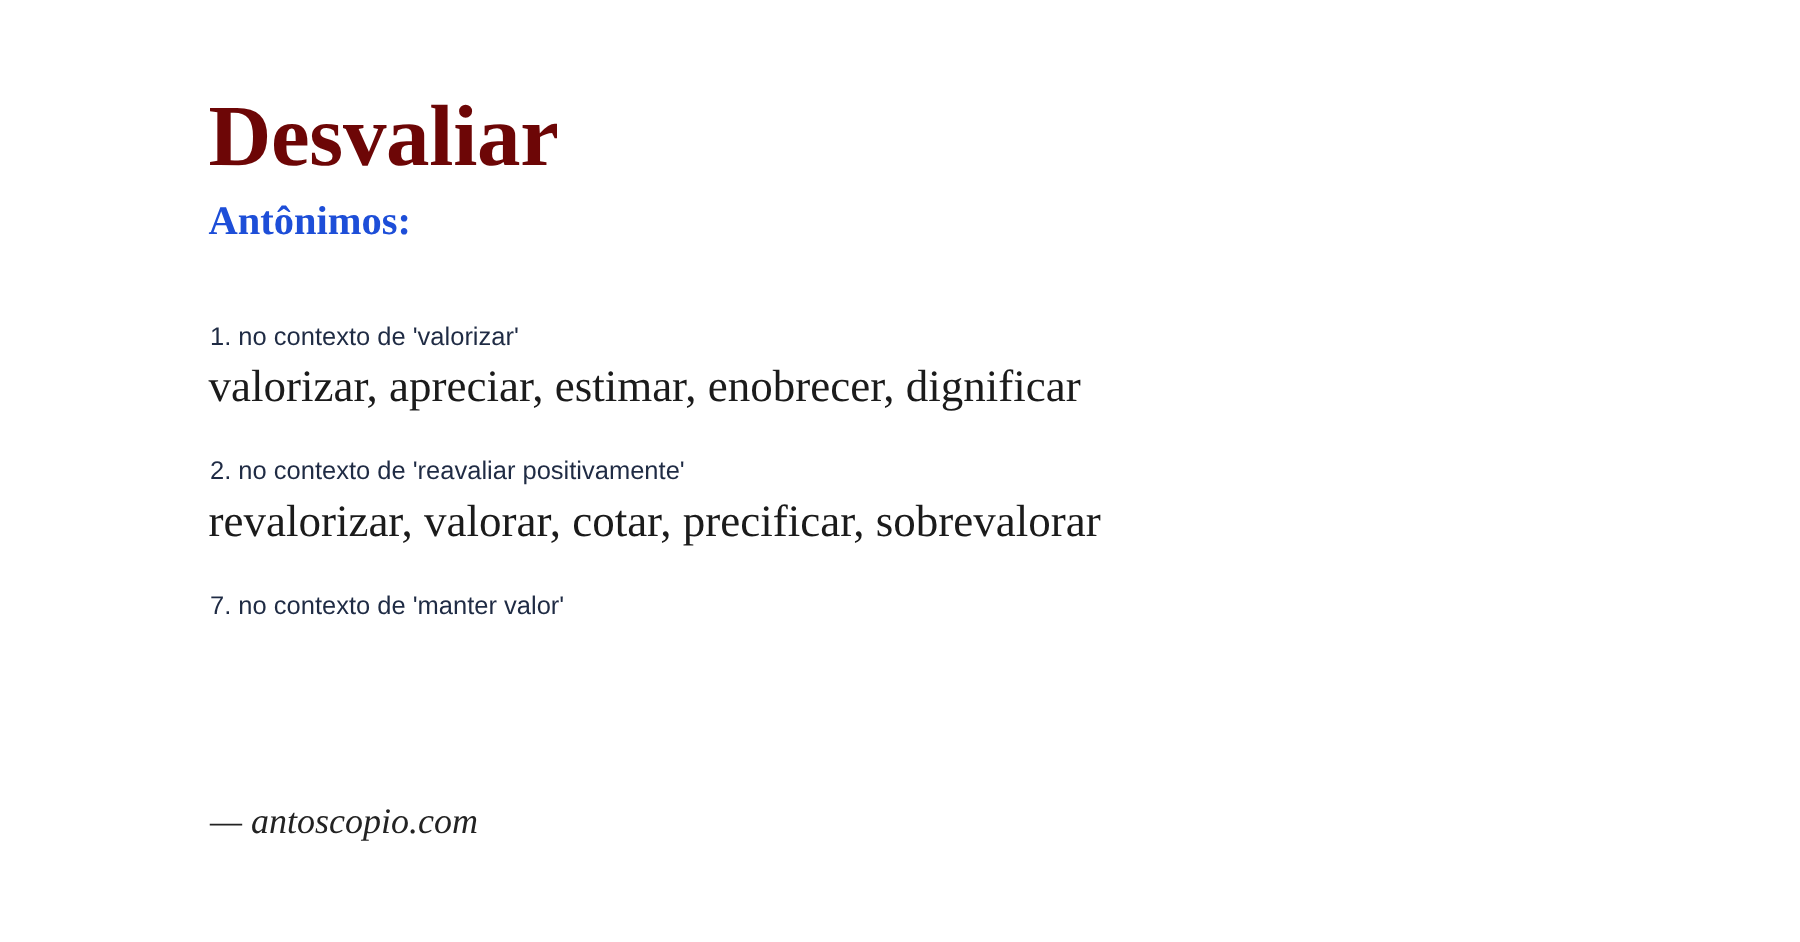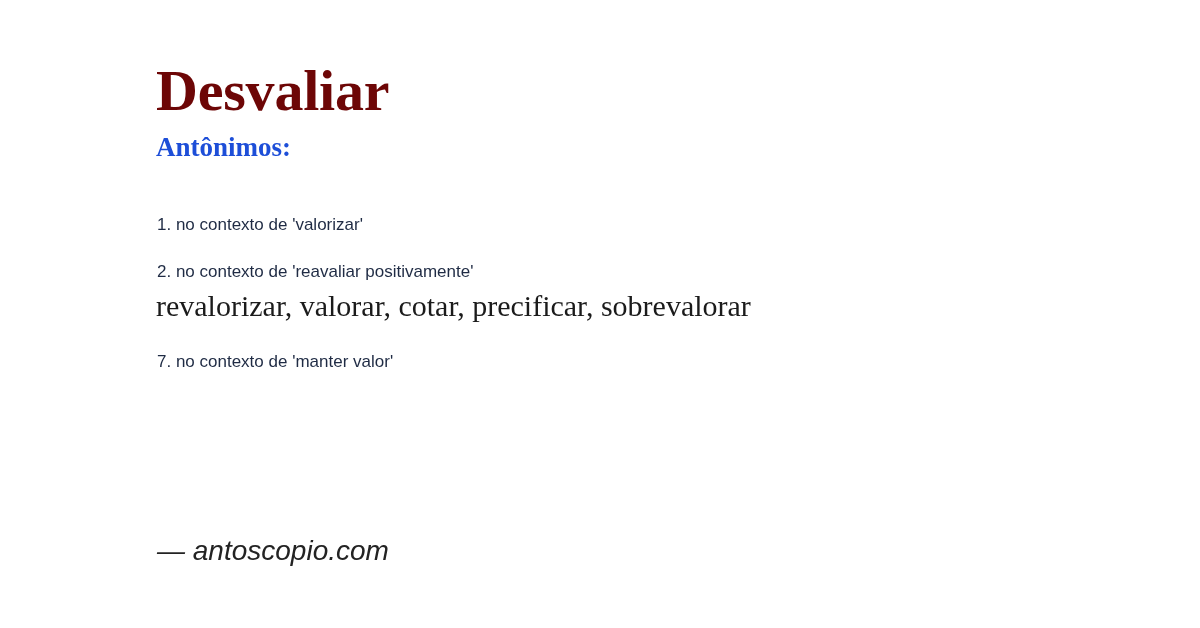--- a/index.html
+++ b/index.html
@@ -13,21 +13,20 @@
     background: #ffffff;
     font-family: "Liberation Serif", "DejaVu Serif", serif;
     overflow: hidden;
   }
   .card {
     position: relative;
     width: 1134px;
     height: 628px;
     background: #ffffff;
     box-sizing: border-box;
-    margin-left: 17px;
   }
   .content {
     position: absolute;
     left: 139px;
     top: 62px;
     width: 1000px;
   }
   .headword {
     font-family: "Liberation Serif", "DejaVu Serif", serif;
     font-size: 58px;
@@ -69,22 +68,22 @@
     font-size: 30px;
     color: #1b1b1b;
     line-height: 1.3;
     margin: 0;
     white-space: nowrap;
   }
   .footer {
     position: absolute;
     left: 140px;
     top: 534px;
-    font-family: Liberation Sans, sans-serif;
-    font-size: 28px;
+    font-family: Liberation Serif, serif;
+    font-size: 24px;
     font-style: italic;
     color: #232323;
     line-height: 1.2;
     white-space: nowrap;
   }
 </style>
 </head>
 <body>
 
 <div class="card">
@@ -92,20 +91,21 @@
   <div class="content">
 
     <h1 class="headword">Desvaliar</h1>
 
     <div class="subtitle">Antônimos:</div>
 
     <div class="senses">
 
       <div class="sense-block">
         <div class="sense-context">1. no contexto de 'valorizar'</div>
+        <div class="sense-words">valorizar, apreciar, estimar, enobrecer, dignificar</div>
       </div>
 
       <div class="sense-block">
         <div class="sense-context">2. no contexto de 'reavaliar positivamente'</div>
         <div class="sense-words">revalorizar, valorar, cotar, precificar, sobrevalorar</div>
       </div>
 
       <div class="sense-block">
         <div class="sense-context">7. no contexto de 'manter valor'</div>
       </div>

